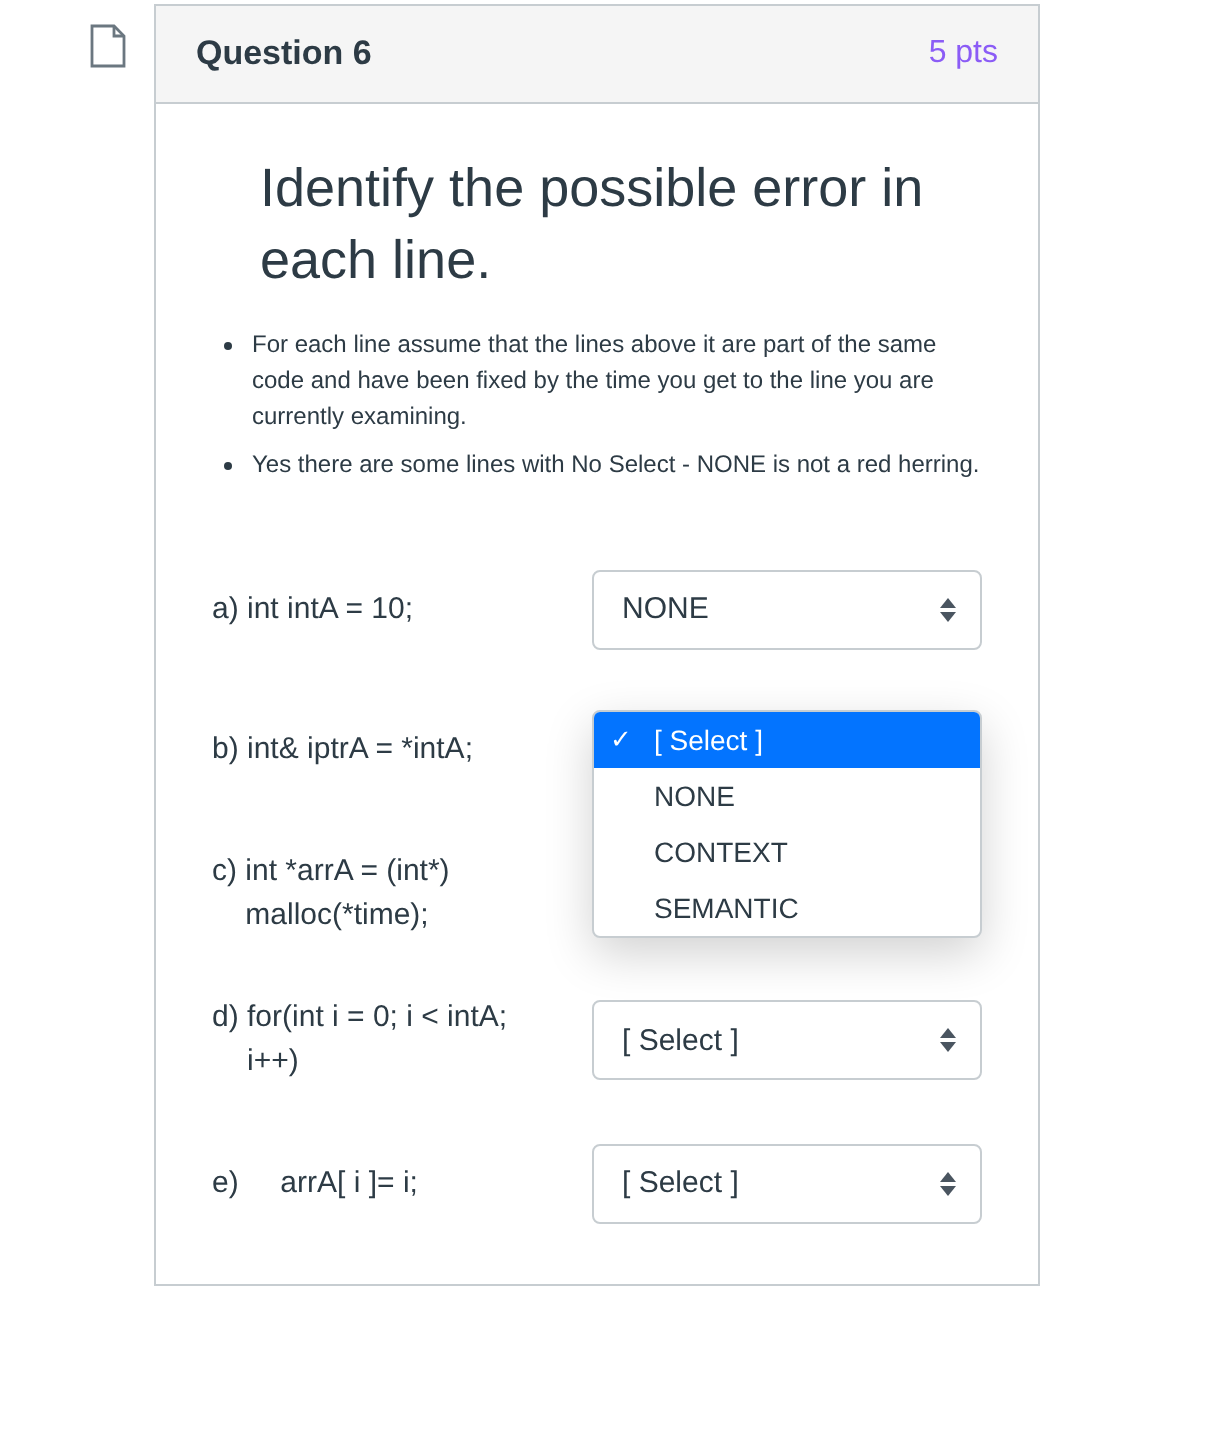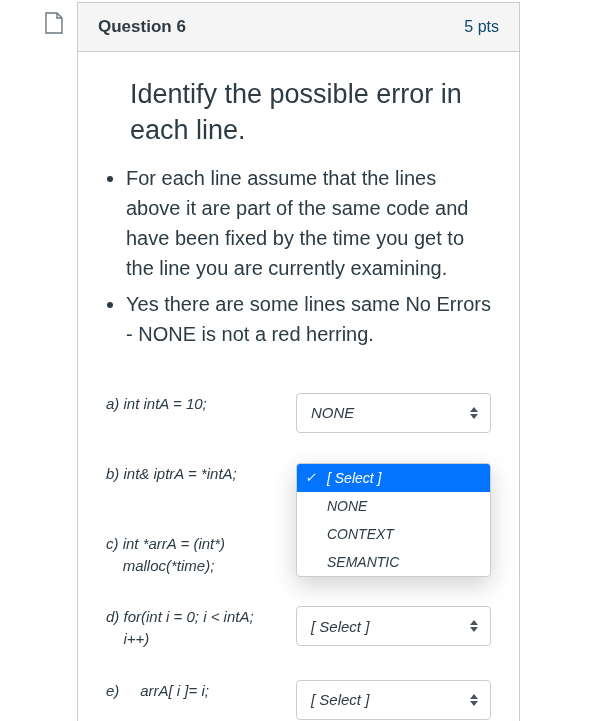--- a/index.html
+++ b/index.html
@@ -33,48 +33,47 @@
       border-bottom: 1px solid #c7cdd1;
       background: #f5f5f5;
     }
     .card-header .qtitle {
       font-weight: 700;
       font-size: 17px;
       color: #2d3b45;
     }
     .card-header .pts {
       font-size: 16px;
-      color: #0c4a6e;
+      color: #8b5cf6;
     }
     .card-body {
       padding: 24px 28px 30px 28px;
     }
     .prompt-title {
       font-size: 27px;
       font-weight: 400;
       line-height: 1.35;
       color: #2d3b45;
       margin-bottom: 14px;
       margin-left: 24px;
     }
     ul.instructions {
       padding-left: 20px;
       margin-bottom: 44px;
     }
     ul.instructions li {
-      font-size: 20px;
+      font-size: 12px;
       line-height: 1.5;
       color: #2d3b45;
       margin-bottom: 6px;
     }
     .row {
       display: flex;
-      align-items: flex-start;
+      align-items: center;
       margin-bottom: 30px;
-      font-style: italic;
     }
     .row-label {
       width: 190px;
       font-size: 15px;
       color: #2d3b45;
       line-height: 1.5;
     }
     .tall .row-label { line-height: 1.45; }
     .select-wrap {
       flex: 1;
@@ -159,21 +158,21 @@
 
 <div class="card">
   <div class="card-header">
     <span class="qtitle">Question 6</span>
     <span class="pts">5 pts</span>
   </div>
   <div class="card-body">
     <div class="prompt-title">Identify the possible error in each line.</div>
     <ul class="instructions">
       <li>For each line assume that the lines above it are part of the same code and have been fixed by the time you get to the line you are currently examining.</li>
-      <li>Yes there are some lines same No Errors - NONE is not a red herring.</li>
+      <li>Yes there are some lines with No Select - NONE is not a red herring.</li>
     </ul>
 
     <div class="row">
       <div class="row-label">a) int intA = 10;</div>
       <div class="select-wrap">
         <div class="select-box">
           <span>NONE</span>
           <span class="updown">
             <span class="tri up"></span>
               <span class="tri down"></span>

